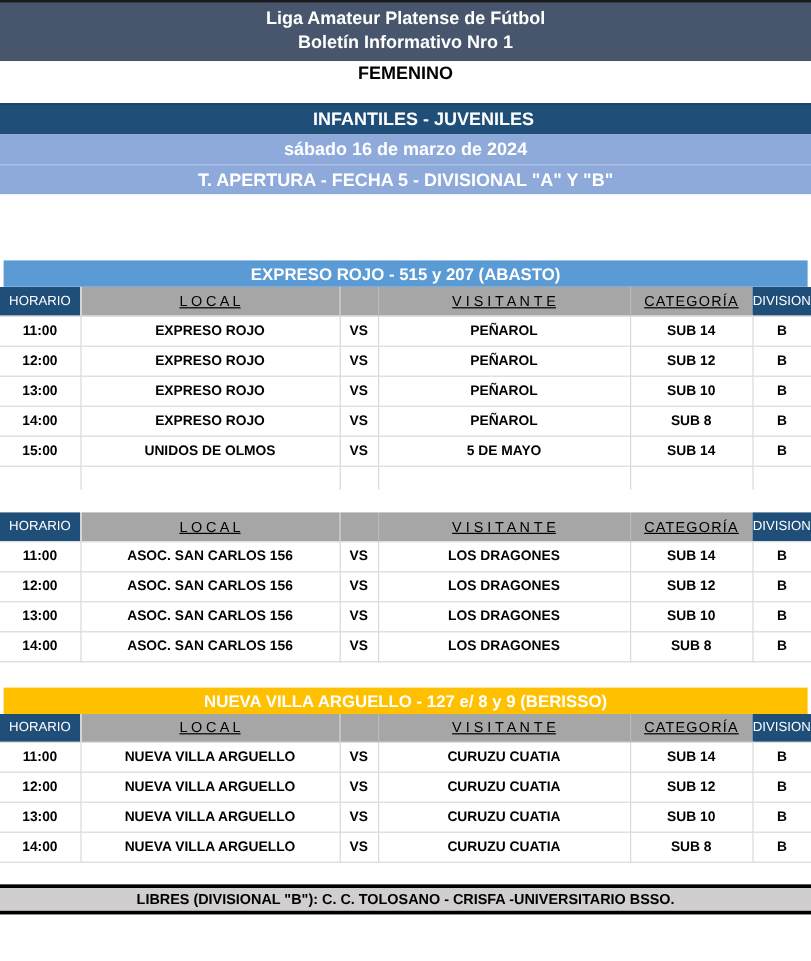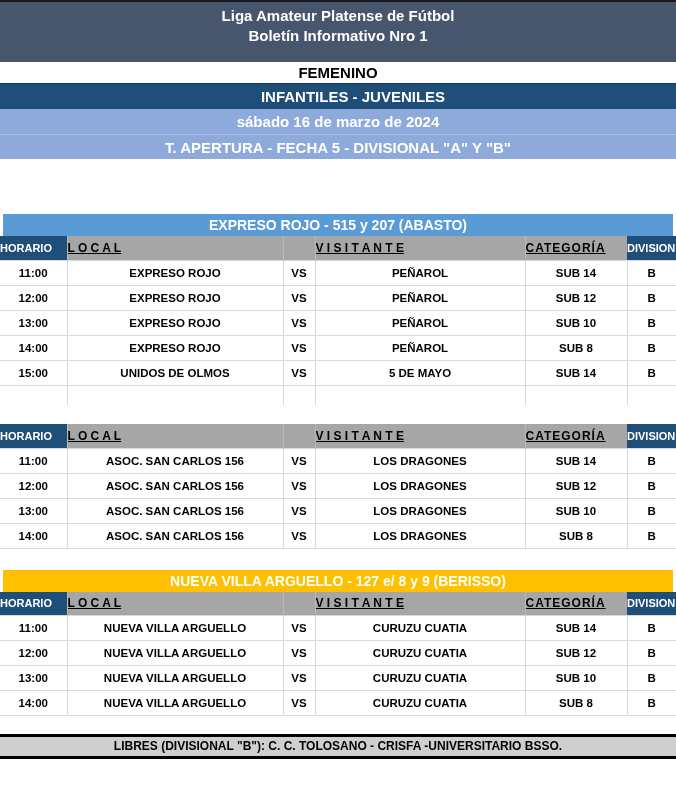--- a/index.html
+++ b/index.html
@@ -4,46 +4,46 @@
 <style>
   * { margin:0; padding:0; box-sizing:border-box; }
   html,body { background:#ffffff; }
   body {
     width:676px; height:801px;
     font-family:"Liberation Sans", sans-serif;
     overflow:hidden;
   }
   .band-title {
     background:#47566C; color:#fff; text-align:center; font-weight:bold;
-    font-size:15px; padding:4px 0 16px; border-top:2px solid #1a1a1a;
+    font-size:15px; padding:4px 0 5px; border-top:2px solid #1a1a1a;
   }
   .band-title .line { line-height:20px; }
   .row-femenino {
-    height:21px; line-height:21px; text-align:center;
+    height:35px; line-height:21px; text-align:center;
     font-weight:bold; font-size:15px; color:#000; background:#fff;
   }
   .band-infantiles {
     height:26px; line-height:26px; background:#1F4E79; color:#fff;
     font-weight:bold; font-size:15px; text-align:center;
     border-top:1px solid #16375a;
     padding-left:30px;
   }
   .band-light {
     height:25px; line-height:25px; background:#8EAADB; color:#fff;
     font-weight:bold; font-size:15px; text-align:center;
   }
   .band-light + .band-light { border-top:1px solid #a9bfe6; }
   .gap-top { height:55px; background:#fff; }
 
   .venue {
     height:22px; line-height:22px; margin:0 3px; color:#fff;
     font-weight:bold; font-size:14px; text-align:center;
   }
   table { width:676px; border-collapse:collapse; table-layout:fixed; }
-  th { height:24px; font-weight:bold; text-align:left; overflow:hidden; }
+  th { height:24px; font-weight:normal; text-align:center; overflow:hidden; }
   .hd-dark { background:#1F4E79; color:#fff; font-size:11px; }
   .hd-gray {
     background:#A6A6A6; color:#000; font-size:12px;
     text-decoration:underline; border-left:1px solid #b9b9b9;margin-top:28px;
   }
   .hd-cat { letter-spacing:1px; }
   td {
     height:25px; text-align:center; font-weight:bold; font-size:11.5px;
     color:#000; border:1px solid #D9D9D9; background:#fff;
     white-space:nowrap; overflow:hidden;

